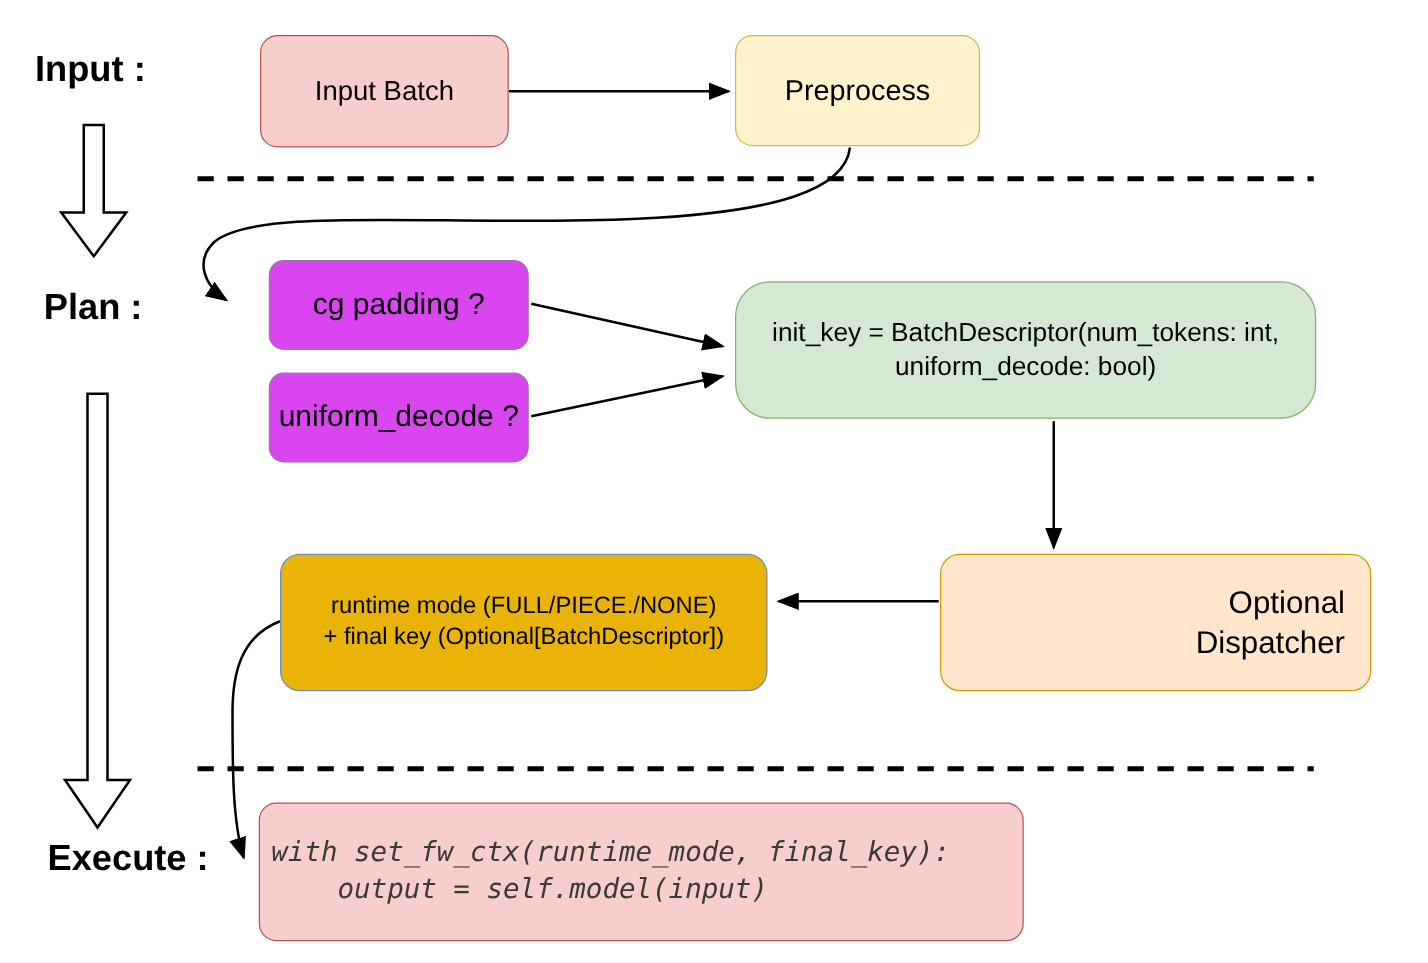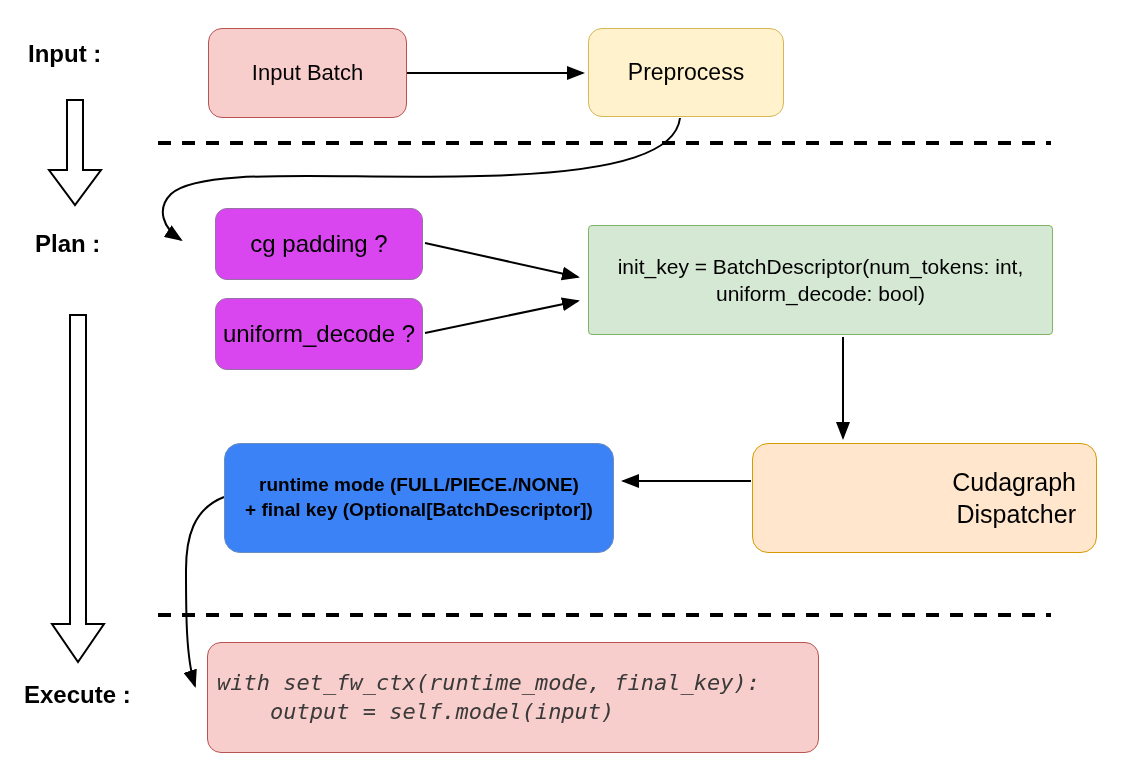--- a/index.html
+++ b/index.html
@@ -8,62 +8,62 @@
     width:1142px; height:770px;
     background:#ffffff;
     font-family:"Liberation Sans", sans-serif;
     overflow:hidden;
   }
   #wires { position:absolute; left:0; top:0; width:1142px; height:770px; }
 
   .stage-label {
     position:absolute;
     font-weight:bold;
-    font-size:24px;
+    font-size:29px;
     color:#000;
     white-space:nowrap;
   }
 
   .node {
     position:absolute;
     display:flex;
     flex-direction:column;
     align-items:center;
     justify-content:center;
     text-align:center;
     box-sizing:border-box;
     color:#000;
   }
   .node div { line-height:1.3; }
 
   .red    { background:#F8CECC; border:1.6px solid #B85450; }
   .yellow { background:#FFF2CC; border:1.6px solid #D6B656; }
   .purple { background:#d946ef; border:1.6px solid #9673A6; }
   .green  { background:#D5E8D4; border:1.6px solid #82B366; }
-  .blue   { background:#3b82f6; border:1.6px solid #6C8EBF;font-weight:bold; }
+  .blue   { background:#eab308; border:1.6px solid #6C8EBF; }
   .orange-outer { background:#FFE6CC; border:1.6px solid #D79B00; }
   .orange-inner { background:#FAD1B1; border:1.6px solid #D79B00; }
 
   #node-input-batch   { left:208px; top:28px;  width:199px; height:90px;  border-radius:14px; font-size:22px; }
   #node-preprocess    { left:588px; top:28px;  width:196px; height:89px;  border-radius:14px; font-size:23px; }
   #node-cg-padding    { left:215px; top:208px; width:208px; height:72px;  border-radius:12px; font-size:24px; }
   #node-uniform-decode{ left:215px; top:298px; width:208px; height:72px;  border-radius:12px; font-size:24px; }
-  #node-init-key      { left:588px; top:225px; width:465px; height:110px; border-radius:4px; font-size:21px;text-align:center; }
+  #node-init-key      { left:588px; top:225px; width:465px; height:110px; border-radius:28px; font-size:21px;text-align:center; }
   #node-cudagraph     { left:752px; top:443px; width:345px; height:110px; border-radius:16px; font-size:25px;
                         align-items:flex-end; padding-right:20px; }
   #node-dispatch      { left:753px; top:443px; width:179px; height:71px;  border-radius:12px; font-size:21px; }
   #node-runtime       { left:224px; top:443px; width:390px; height:110px; border-radius:16px; font-size:19px; }
   #node-exec-code     { left:207px; top:642px; width:612px; height:111px; border-radius:14px;
                         align-items:flex-start; padding-left:9px;
                         font-family:"DejaVu Sans Mono", monospace; font-size:22px; color:#3a3a3a;font-style:italic; }
   #node-exec-code div { line-height:1.28; white-space:pre; }
 
   #label-input   { left:28px; top:40px; }
   #label-plan    { left:35px; top:230px; }
-  #label-execute { left:24px; top:671px;margin-top:10px; }
+  #label-execute { left:38px; top:671px; }
 </style>
 </head>
 <body>
 
 <div id="canvas">
 
   <svg id="wires" viewBox="0 0 1142 770" xmlns="http://www.w3.org/2000/svg">
     <defs>
       <marker id="ah" markerUnits="userSpaceOnUse" markerWidth="18" markerHeight="14" refX="16" refY="7" orient="auto">
         <path d="M0,0 L18,7 L0,14 Z" fill="#000"></path>
@@ -109,21 +109,21 @@
   <div class="node purple" id="node-uniform-decode">
     <div>uniform_decode ?</div>
   </div>
 
   <div class="node green" id="node-init-key">
     <div>init_key = BatchDescriptor(num_tokens: int,</div>
     <div>uniform_decode: bool)</div>
   </div>
 
   <div class="node orange-outer" id="node-cudagraph">
-    <div>Cudagraph</div>
+    <div>Optional</div>
     <div>Dispatcher</div>
   </div>
 
 
   <div class="node blue" id="node-runtime">
     <div>runtime mode (FULL/PIECE./NONE)</div>
     <div>+ final key (Optional[BatchDescriptor])</div>
   </div>
 
   <div class="node red" id="node-exec-code">

